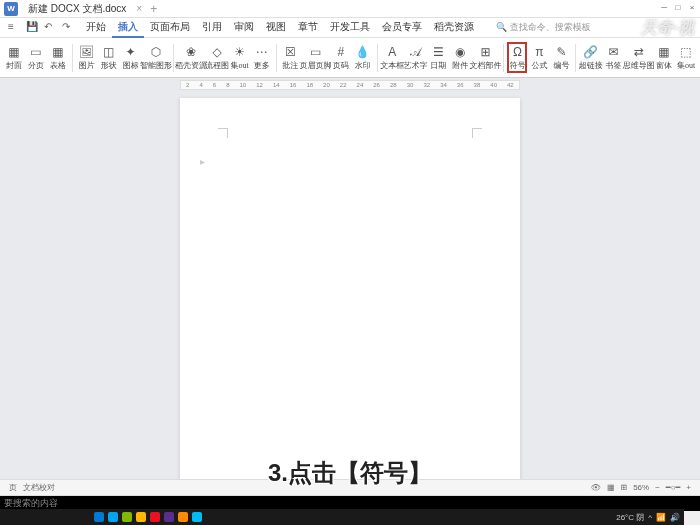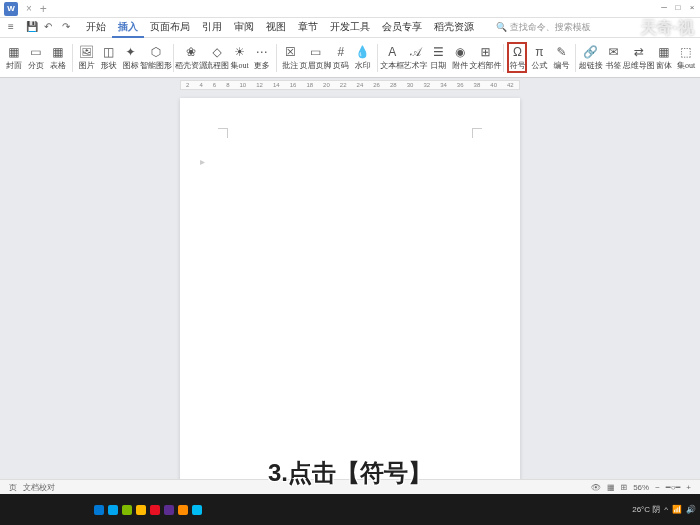--- a/index.html
+++ b/index.html
@@ -28,32 +28,33 @@
 .ruler span { font-size: 6px; color: #888; }
 .workspace { background: #e8eaed; height: 395px; display: flex; justify-content: center; padding-top: 6px; overflow: hidden; }
 .page { background: #fff; width: 340px; height: 480px; box-shadow: 0 1px 4px rgba(0,0,0,0.15); position: relative; }
 .page .corner-tl { position: absolute; top: 30px; left: 38px; width: 10px; height: 10px; border-left: 1px solid #ccc; border-bottom: 1px solid #ccc; transform: rotate(180deg); }
 .page .corner-tr { position: absolute; top: 30px; right: 38px; width: 10px; height: 10px; border-right: 1px solid #ccc; border-bottom: 1px solid #ccc; transform: rotate(180deg); }
 .page .cursor-mark { position: absolute; top: 58px; left: 20px; font-size: 10px; color: #ccc; }
 .statusbar { position: absolute; bottom: 30px; left: 0; right: 0; background: #f5f5f5; height: 16px; display: flex; align-items: center; padding: 0 6px; font-size: 8px; color: #666; border-top: 1px solid #ddd; }
 .statusbar .spacer { flex: 1; }
 .statusbar .status-item { padding: 0 3px; }
 .instruction { position: absolute; bottom: 36px; left: 50%; transform: translateX(-50%); font-size: 24px; font-weight: bold; color: #222; text-shadow: -1px -1px 0 #fff, 1px -1px 0 #fff, -1px 1px 0 #fff, 1px 1px 0 #fff; z-index: 10; }
-.watermark { position: absolute; top: 18px; right: 6px; font-size: 16px; color: rgba(255,255,255,0.6); font-weight: bold; text-shadow: 0 0 3px rgba(0,0,0,0.3); z-index: 20; }
+.watermark { position: absolute; top: 18px; right: 6px; font-size: 16px; color: rgba(255,255,255,0.6); font-style: italic; font-weight: bold; text-shadow: 0 0 3px rgba(0,0,0,0.3); z-index: 20; }
 .searchbar { position: absolute; bottom: 14px; left: 0; right: 0; height: 16px; background: #000000; display: flex; align-items: center; padding: 0 4px; font-size: 9px; color: #888; border-top: 1px solid #ddd; }
-.taskbar { position: absolute; bottom: 0; left: 0; right: 0; height: 31px; background: #1a1a1a; display: flex; align-items: center; padding: 0 4px; gap: 6px; }
+.taskbar { position: absolute; bottom: 0; left: 0; right: 16px; height: 16px; background: #1a1a1a; display: flex; align-items: center; padding: 0 4px; gap: 6px; }
 .taskbar .task-icon { width: 10px; height: 10px; border-radius: 2px; }
 .taskbar .spacer { flex: 1; }
 .taskbar .tray { font-size: 8px; color: #ccc; display: flex; gap: 4px; align-items: center; }
 </style>
 </head>
 <body>
 
 <div class="titlebar">
   <div class="logo">W</div>
+  <div class="doc-name">新建 DOCX 文档.docx</div>
   <div class="tab-close">×</div>
   <div class="tab-add">+</div>
   <div class="spacer"></div>
   <div class="win-controls">
     <div class="win-btn">─</div>
     <div class="win-btn">□</div>
     <div class="win-btn">×</div>
   </div>
 </div>
 

